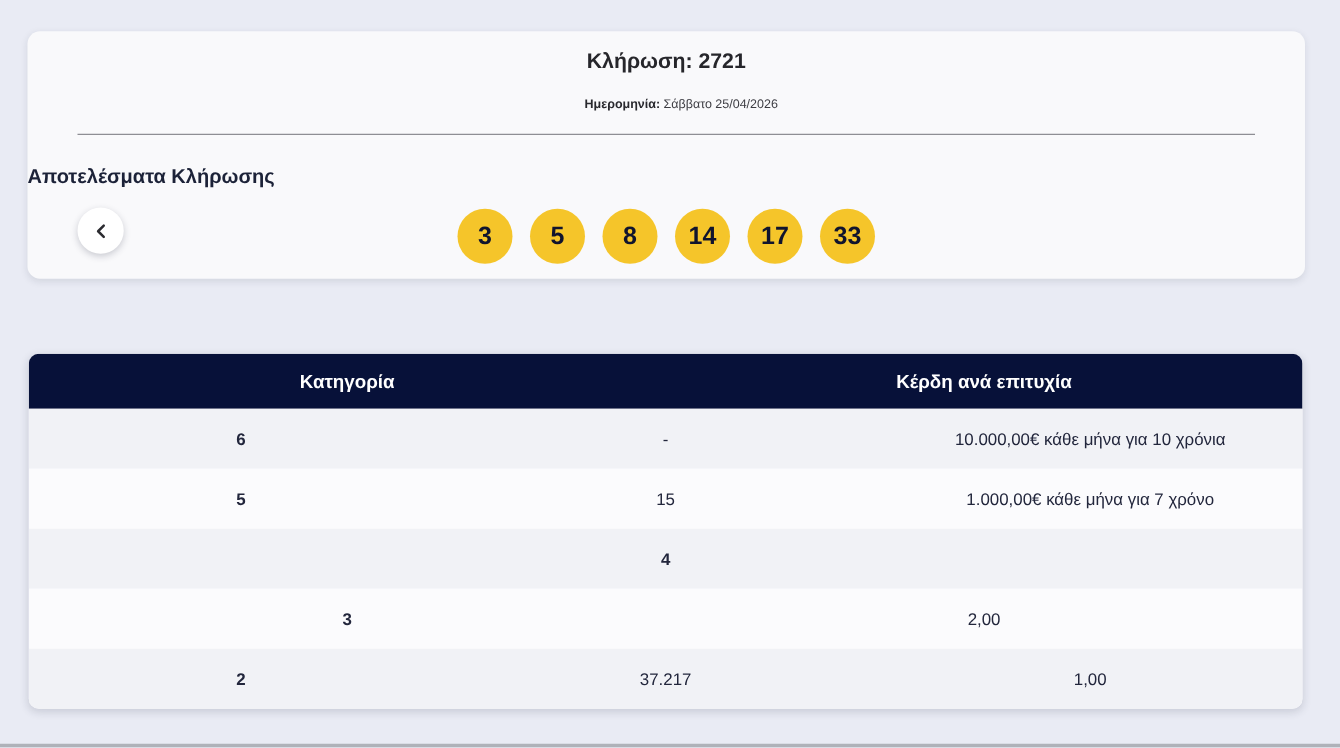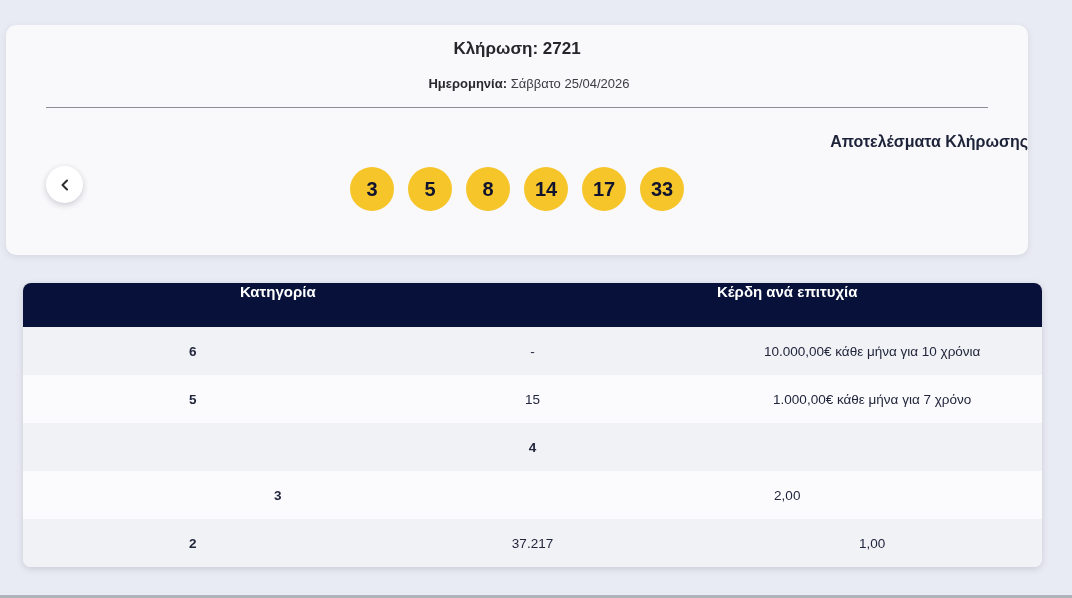--- a/index.html
+++ b/index.html
@@ -7,53 +7,53 @@
     width: 1072px; height: 598px;
     overflow: hidden;
     font-family: "Liberation Sans", sans-serif;
     background: #e9ebf4;
     position: relative;
   }
 
   
   .draw-card {
     position: absolute;
-    left: 6px; top: 25px;
-    width: 1022px; height: 230px;
+    left: 22px; top: 25px;
+    width: 1022px; height: 198px;
     background: #f9f9fb;
     border-radius: 10px;
     box-shadow: 0 2px 6px rgba(30,35,60,0.10);
   }
   .draw-title {
     padding-top: 13px;
     text-align: center;
     font-size: 17px;
     font-weight: bold;
     color: #26262b;
     line-height: 22px;
   }
   .draw-meta {
     margin-top: 15px;
     display: flex;
     justify-content: center;
     gap: 36px;
-    font-size: 13px;
+    font-size: 10px;
     color: #3c3c42;
     line-height: 17px;
     padding-left: 24px;
   }
   .draw-meta b { color: #29292e; }
   .divider {
     margin: 15px 40px 0 40px;
     height: 0;
     border-top: 1px solid #8e8e94;
   }
   .results-heading {
     margin-top: 24px;
-    text-align: right;
+    text-align: left;
     font-size: 16px;
     font-weight: bold;
     color: #1c2238;
     line-height: 20px;
   }
   .numbers-row {
     margin-top: 15px;
     display: flex;
     justify-content: center;
     gap: 14px;
@@ -94,21 +94,21 @@
     box-shadow: 0 2px 7px rgba(30,35,60,0.16);
     background: #fbfbfd;
   }
   .t-header {
     display: flex;
     height: 44px;
     background: #071139;
     color: #ffffff;
     font-weight: bold;
     font-size: 15px;
-    align-items: flex-start;
+    align-items: center;
   }
   .t-header .t-cell { color: #ffffff; }
   .t-row {
     display: flex;
     height: 48px;
     align-items: center;
     font-size: 13.5px;
     color: #22263c;
   }
   .t-row.odd  { background: #f1f2f6; }

